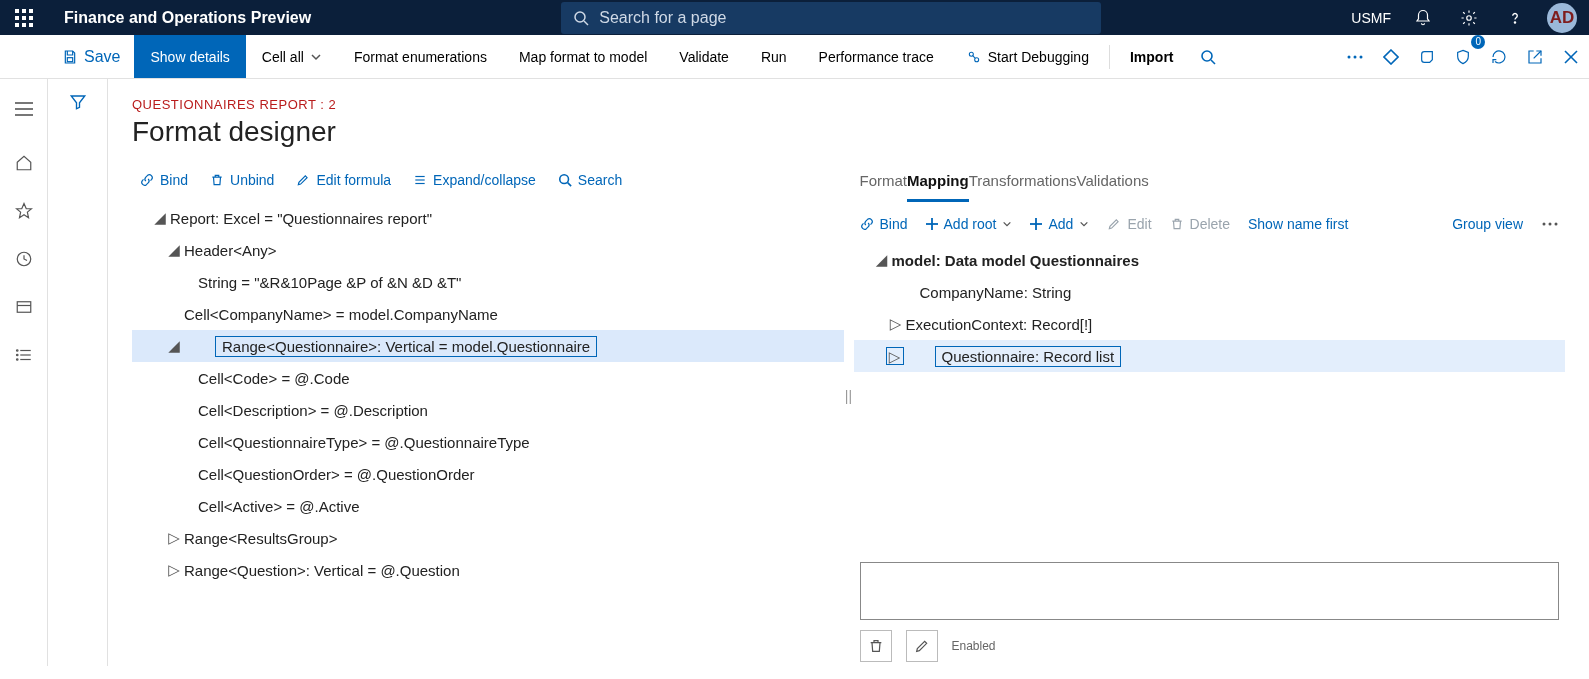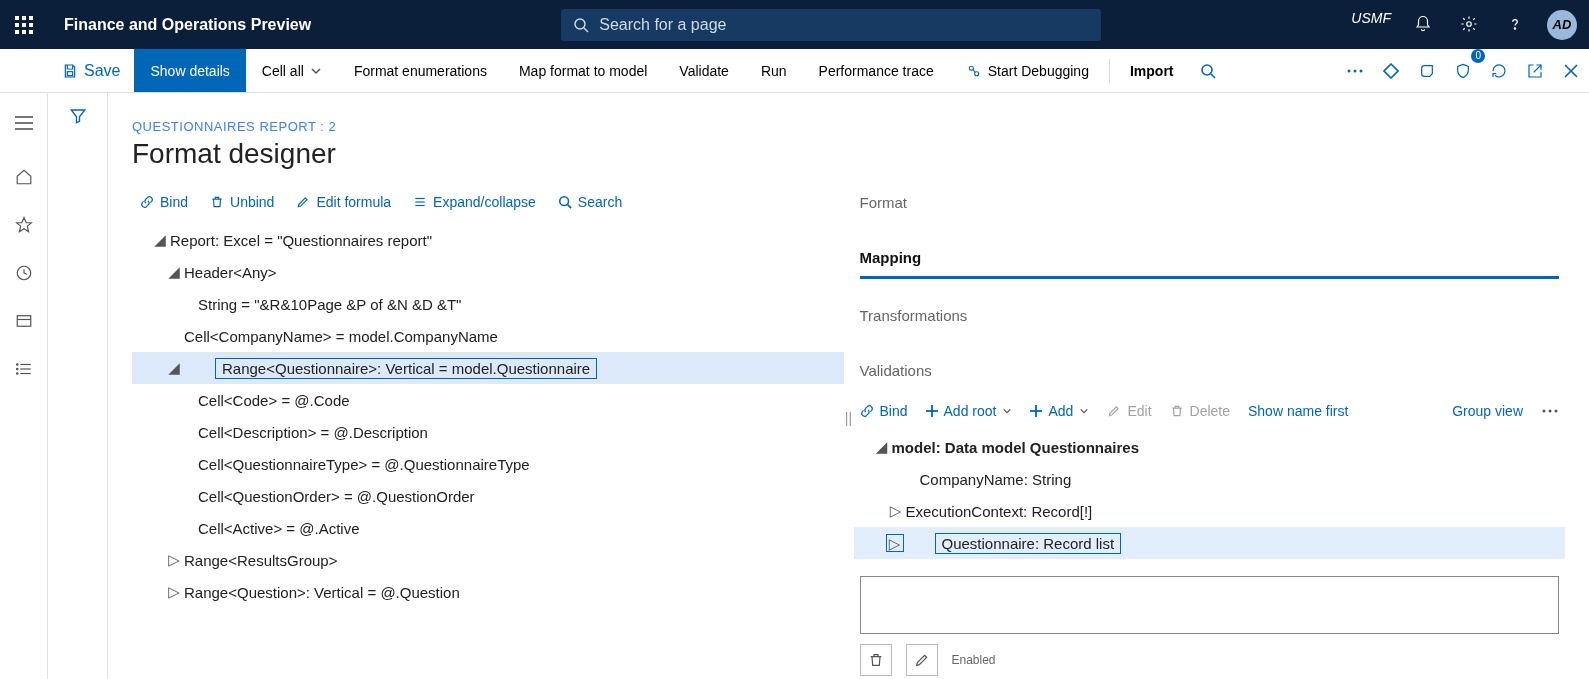--- a/index.html
+++ b/index.html
@@ -1,30 +1,30 @@
 <!DOCTYPE html>
 <html><head>
 <meta charset="utf-8">
 <style>
 * { box-sizing: border-box; margin: 0; padding: 0; font-family: "Segoe UI", Arial, sans-serif; }
 body { background: #fff; overflow: hidden; }
 
-.topbar { background:#0b1f3a; height:49px; display:flex; align-items:center; color:#fff; }
+.topbar { background:#0b1f3a; height:35px; display:flex; align-items:center; color:#fff; }
 .topbar .waffle { width:48px; display:flex; align-items:center; justify-content:center; }
 .waffle-grid { width:18px; height:18px; position:relative; }
 .waffle-grid span { position:absolute; width:4px; height:4px; background:#fff; }
 .waffle-grid span:nth-child(1){top:0;left:0;} .waffle-grid span:nth-child(2){top:0;left:7px;} .waffle-grid span:nth-child(3){top:0;left:14px;}
 .waffle-grid span:nth-child(4){top:7px;left:0;} .waffle-grid span:nth-child(5){top:7px;left:7px;} .waffle-grid span:nth-child(6){top:7px;left:14px;}
 .waffle-grid span:nth-child(7){top:14px;left:0;} .waffle-grid span:nth-child(8){top:14px;left:7px;} .waffle-grid span:nth-child(9){top:14px;left:14px;}
 .topbar .title { font-size:16px; font-weight:600; padding-left:16px; }
 .topbar .search { margin-left:auto; margin-right:auto; width:540px; height:32px; background:#173a63; border-radius:3px; display:flex; align-items:center; padding:0 12px; color:#cfd9e6; }
 .topbar .search svg { margin-right:10px; }
-.topbar .right { display:flex; gap:18px; padding-right:12px;font-style:italic; }
+.topbar .right { display:flex; align-items:center; gap:18px; padding-right:12px; }
 .topbar .right .iconbtn { display:flex; align-items:center; justify-content:center; width:28px; height:28px; cursor:pointer; }
-.topbar .avatar { width:30px; height:30px; border-radius:50%; background:#9ab8d9; color:#000000; display:flex; align-items:center; justify-content:center; font-size:13px; font-weight:600; }
+.topbar .avatar { width:30px; height:30px; border-radius:50%; background:#9ab8d9; color:#7f1d1d; display:flex; align-items:center; justify-content:center; font-size:17px; font-weight:600; }
 
 .cmdbar { height:44px; border-bottom:1px solid #e1e1e1; display:flex; align-items:center; }
 .cmdbar .save { color:#0066b8; display:flex; align-items:center; padding:0 14px; height:100%; cursor:pointer; gap:6px; }
 .cmdbar .pill { padding:0 16px; height:100%; display:flex; align-items:center; cursor:pointer; font-size:14px; gap:6px; }
 .cmdbar .pill.active { background:#0066b8; color:#fff; }
 .cmdbar .spacer { flex:1; }
 .cmdbar .iconbtn { width:36px; height:36px; display:flex; align-items:center; justify-content:center; cursor:pointer; color:#0066b8; }
 .cmdbar .divider { width:1px; height:24px; background:#ddd; margin:0 4px; }
 .badge { position:relative; }
 .badge-dot { position:absolute; top:-4px; right:-4px; background:#0066b8; color:#fff; border-radius:8px; font-size:10px; padding:0 4px; line-height:14px; }
@@ -32,33 +32,33 @@
 .shell { display:flex; height:calc(100vh - 92px); }
 
 .leftrail { width:48px; border-right:1px solid #e1e1e1; display:flex; flex-direction:column; align-items:center; padding-top:12px; gap:24px; color:#555; }
 .leftrail .ritem { width:24px; height:24px; display:flex; align-items:center; justify-content:center; cursor:pointer; }
 .leftrail .hamb { width:48px; height:36px; display:flex; align-items:center; justify-content:center; cursor:pointer; border-bottom:0; }
 
 .filtercol { width:60px; border-right:1px solid #e1e1e1; display:flex; justify-content:center; padding-top:14px; }
 .filtercol .filtericn { color:#0066b8; }
 
 .main { flex:1; display:flex; flex-direction:column; padding:18px 24px 0 24px; overflow:hidden; }
-.breadcrumb { font-size:13px; letter-spacing:0.5px; color:#3b82f6; text-transform:uppercase;margin-top:8px; }
+.breadcrumb { font-size:13px; letter-spacing:0.5px; color:#b91c1c; text-transform:uppercase; }
 .pagetitle { font-size:28px; font-weight:400; color:#222; margin-top:4px; }
 
 .splitpane { display:flex; flex:1; margin-top:20px; overflow:hidden; }
 .leftpane { flex:1; min-width:300px; display:flex; flex-direction:column; }
 .rightpane { flex:1; min-width:300px; display:flex; flex-direction:column; }
 .splitter { width:10px; display:flex; align-items:flex-start; justify-content:center; cursor:col-resize; padding-top:220px; }
 .splitter .handle { color:#999; font-size:14px; }
 
 .linkbar { display:flex; gap:22px; padding:4px 8px 14px 8px; color:#0066b8; font-size:14px; }
 .linkbar .lbtn { display:flex; align-items:center; gap:6px; cursor:pointer; }
 
-.tabs { display:flex; gap:28px; padding:4px 6px 0 6px; color:#666; font-size:15px;flex-direction:column; }
+.tabs { display:flex; padding:4px 6px 0 6px; color:#666; font-size:15px; }
 .tabs .tab { padding-bottom:10px; cursor:pointer; }
 .tabs .tab.active { color:#111; font-weight:600; border-bottom:3px solid #0066b8; }
 
 .toolbar2 { display:flex; gap:18px; padding:14px 6px 12px 6px; color:#0066b8; font-size:14px; align-items:center; flex-wrap:wrap; }
 .toolbar2 .tbtn { display:flex; align-items:center; gap:6px; cursor:pointer; }
 .toolbar2 .tbtn.disabled { color:#9aa4ad; cursor:default; }
 .toolbar2 .push { margin-left:auto; }
 .toolbar2 .more { color:#555; }
 
 .tree { flex:1; overflow:auto; font-size:15px; color:#222; }

